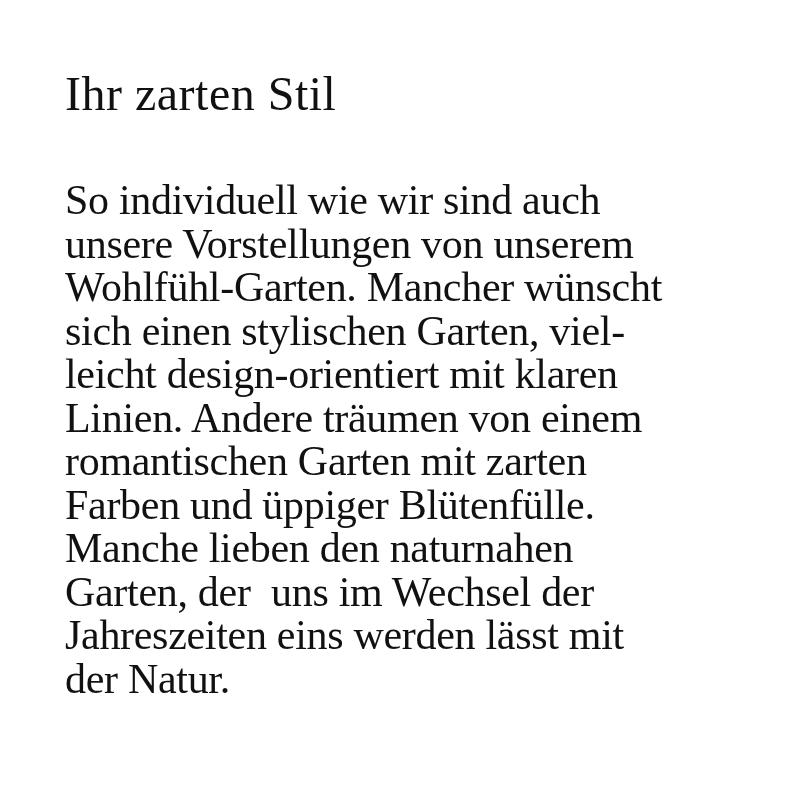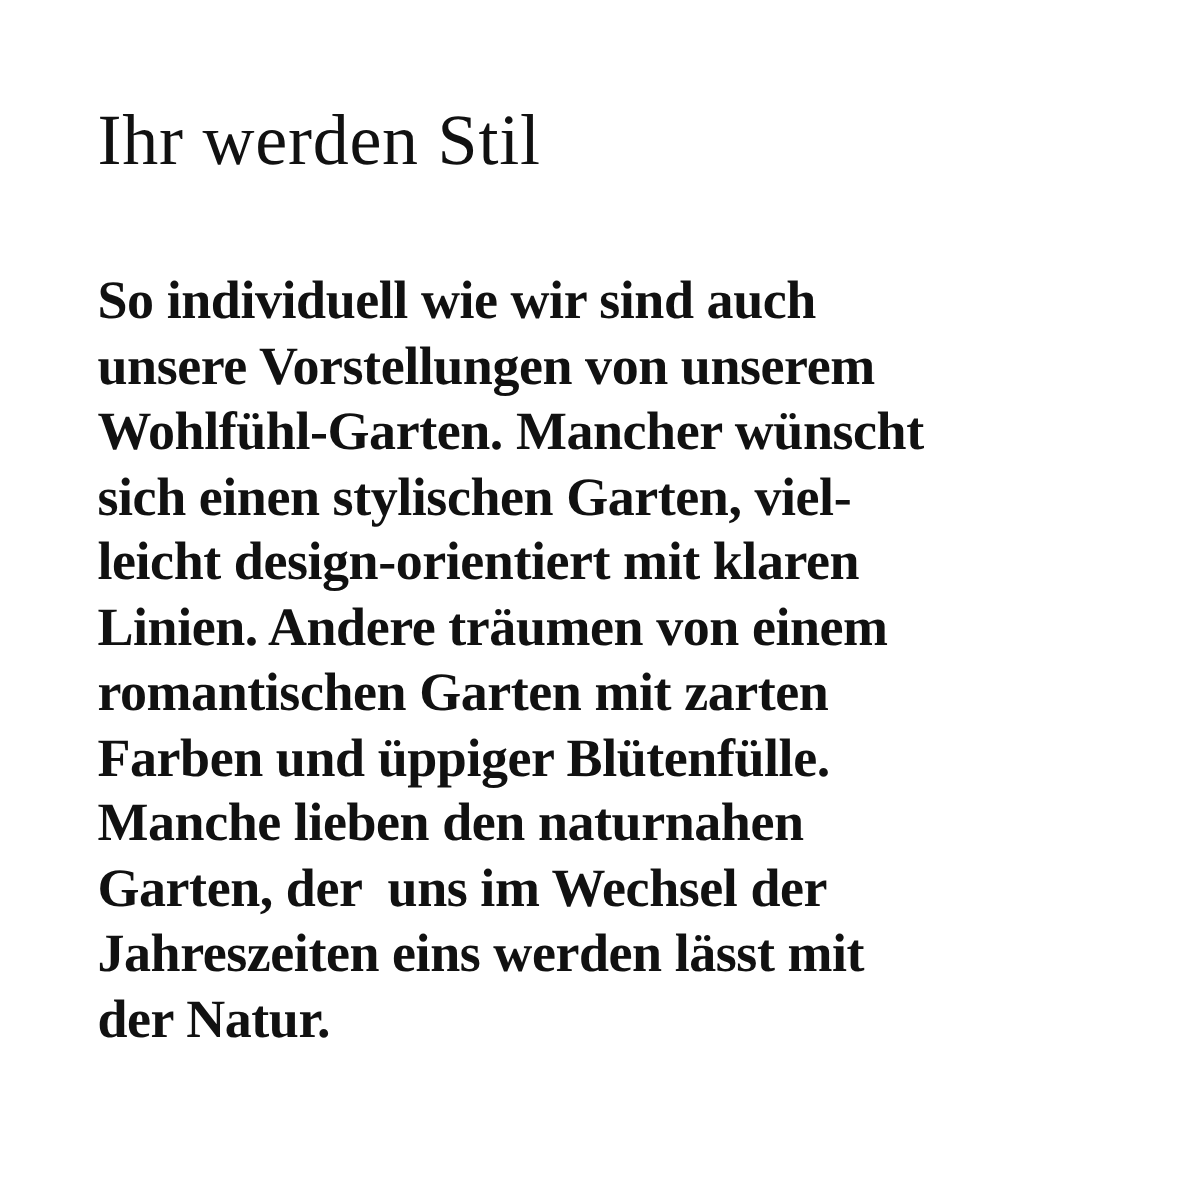--- a/index.html
+++ b/index.html
@@ -23,32 +23,32 @@
   .page-title {
     margin: 70px 0 0 0;
     font-size: 48px;
     line-height: 48px;
     font-weight: 400;
     letter-spacing: 0.5px;
     white-space: nowrap;
   }
   .body-text {
     margin: 61px 0 0 0;
-    font-size: 36px;
+    font-size: 42px;
     line-height: 43.5px;
-    font-weight: 700;
+    font-weight: 400;
     letter-spacing: -0.3px;
     white-space: pre-wrap; 
   }
 </style>
 </head>
 <body>
 
 <div class="content">
-  <h1 class="page-title">Ihr werden Stil</h1>
+  <h1 class="page-title">Ihr zarten Stil</h1>
   <p class="body-text">So individuell wie wir sind auch
 unsere Vorstellungen von unserem
 Wohlfühl-Garten. Mancher wünscht
 sich einen stylischen Garten, viel-
 leicht design-orientiert mit klaren
 Linien. Andere träumen von einem
 romantischen Garten mit zarten
 Farben und üppiger Blütenfülle.
 Manche lieben den naturnahen
 Garten, der  uns im Wechsel der

